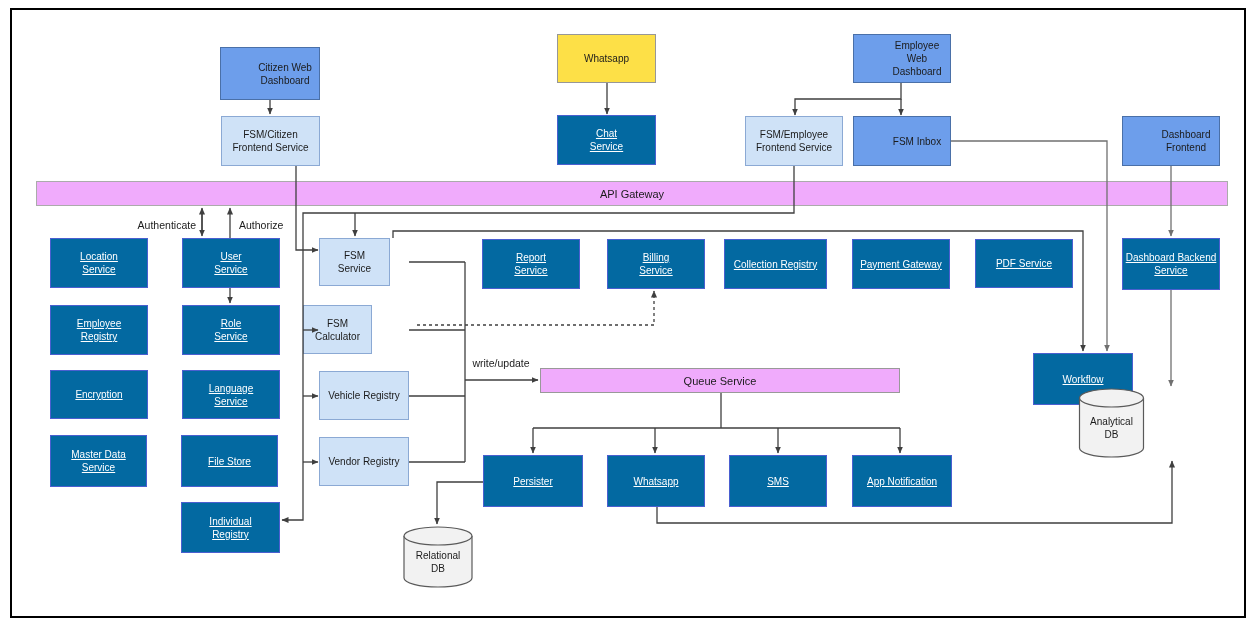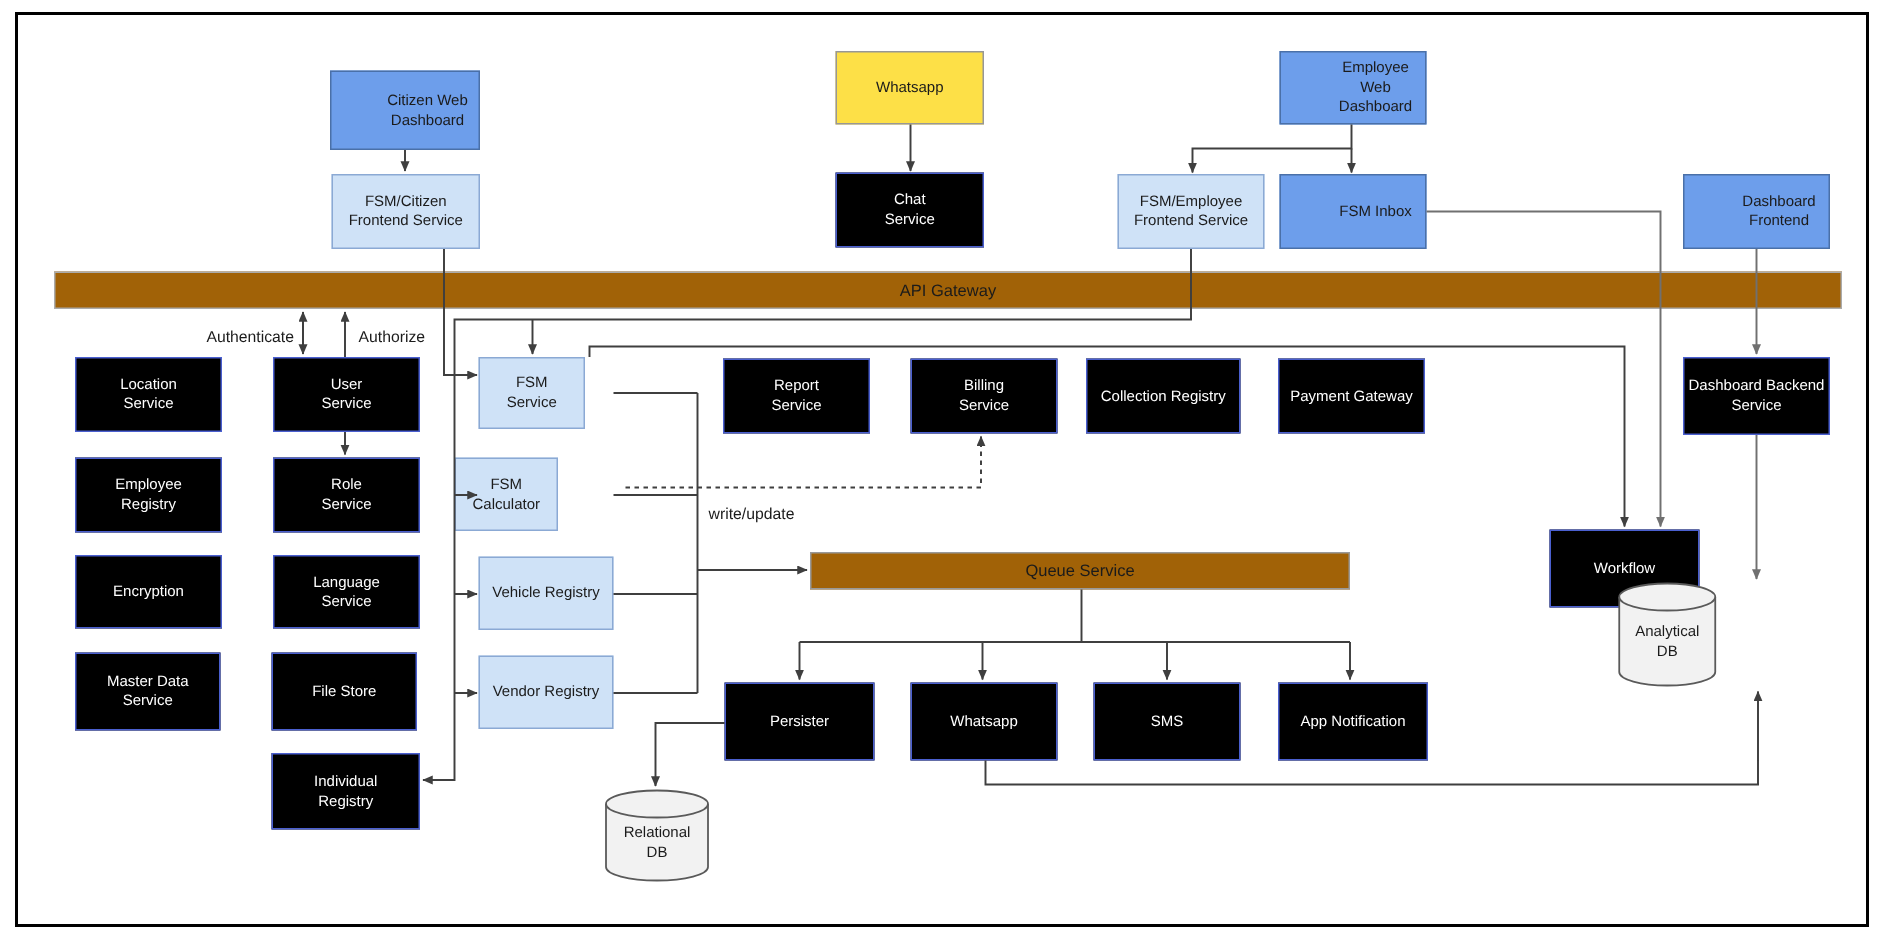--- a/index.html
+++ b/index.html
@@ -7,26 +7,26 @@
     position:relative;width:1260px;height:632px;background:#ffffff;overflow:hidden;
     font-family:"Liberation Sans", sans-serif;color:#1f1f1f;
   }
   .frame{position:absolute;left:10px;top:8px;width:1236px;height:610px;border:2px solid #000;background:#fff;box-sizing:border-box;}
   .node{
     position:absolute;display:flex;align-items:center;justify-content:center;
     text-align:center;font-size:10px;line-height:1.3;padding:2px;box-sizing:border-box;
     border:1px solid;white-space:pre-line;z-index:2;
   }
   .sky{background:#6D9EEB;border-color:#4a70a8;color:#1b1b1b;padding-left:32px;}
-  .royal{background:#000000;border-color:#4a5fd0;color:#ffffff;}
+  .royal{background:#0369a1;border-color:#4a5fd0;color:#ffffff;text-decoration:underline;}
   .light{background:#CFE2F7;border-color:#8ba9d4;color:#1b1b1b;}
   .grayb{background:#fde047;border-color:#979797;color:#1b1b1b;}
   .bar{
     position:absolute;display:flex;align-items:center;justify-content:center;
-    background:#a16207;border:1px solid #ababab;box-sizing:border-box;
+    background:#f0abfc;border:1px solid #ababab;box-sizing:border-box;
     font-size:11px;z-index:1;color:#1b1b1b;
   }
   .ann{position:absolute;font-size:10.5px;color:#1b1b1b;z-index:3;}
   .cyl{position:absolute;z-index:2;}
   .cyl svg{position:absolute;left:0;top:0;width:100%;height:100%;}
   .cyl-label{
     position:absolute;left:0;right:0;top:12px;bottom:2px;display:flex;align-items:center;justify-content:center;
     text-align:center;font-size:10px;line-height:1.3;white-space:pre-line;color:#1b1b1b;
   }
   .wires{position:absolute;left:0;top:0;width:1260px;height:632px;z-index:4;pointer-events:none;}
@@ -49,21 +49,21 @@
 Service</div>
   <div class="node light" style="left:745px;top:116px;width:98px;height:50px">FSM/Employee
 Frontend Service</div>
   <div class="node sky" style="left:853px;top:116px;width:98px;height:50px">FSM Inbox</div>
   <div class="node sky" style="left:1122px;top:116px;width:98px;height:50px">Dashboard Frontend</div>
 
   <div class="bar" style="left:36px;top:181px;width:1192px;height:25px">API Gateway</div>
 
   <div class="ann" style="left:126px;top:219px;width:70px;text-align:right">Authenticate</div>
   <div class="ann" style="left:239px;top:219px;width:70px">Authorize</div>
-  <div class="ann" style="left:466px;top:337px;width:70px;text-align:center">write/update</div>
+  <div class="ann" style="left:466px;top:357px;width:70px;text-align:center">write/update</div>
 
   <div class="node royal" style="left:50px;top:238px;width:98px;height:50px">Location
 Service</div>
   <div class="node royal" style="left:182px;top:238px;width:98px;height:50px">User
 Service</div>
   <div class="node royal" style="left:50px;top:305px;width:98px;height:50px">Employee
 Registry</div>
   <div class="node royal" style="left:182px;top:305px;width:98px;height:50px">Role
 Service</div>
   <div class="node royal" style="left:50px;top:370px;width:98px;height:49px">Encryption</div>
@@ -80,20 +80,21 @@
   <div class="node light" style="left:303px;top:305px;width:69px;height:49px">FSM Calculator</div>
   <div class="node light" style="left:319px;top:371px;width:90px;height:49px">Vehicle Registry</div>
   <div class="node light" style="left:319px;top:437px;width:90px;height:49px">Vendor Registry</div>
 
   <div class="node royal" style="left:482px;top:239px;width:98px;height:50px">Report
 Service</div>
   <div class="node royal" style="left:607px;top:239px;width:98px;height:50px">Billing
 Service</div>
   <div class="node royal" style="left:724px;top:239px;width:103px;height:50px">Collection Registry</div>
   <div class="node royal" style="left:852px;top:239px;width:98px;height:50px">Payment Gateway</div>
+  <div class="node royal" style="left:975px;top:239px;width:98px;height:49px">PDF Service</div>
   <div class="node royal" style="left:1122px;top:238px;width:98px;height:52px">Dashboard Backend
 Service</div>
 
   <div class="node royal" style="left:1033px;top:353px;width:100px;height:52px">Workflow</div>
 
   <div class="bar" style="left:540px;top:368px;width:360px;height:25px;border-color:#999">Queue Service</div>
 
   <div class="node royal" style="left:483px;top:455px;width:100px;height:52px">Persister</div>
   <div class="node royal" style="left:607px;top:455px;width:98px;height:52px">Whatsapp</div>
   <div class="node royal" style="left:729px;top:455px;width:98px;height:52px">SMS</div>

